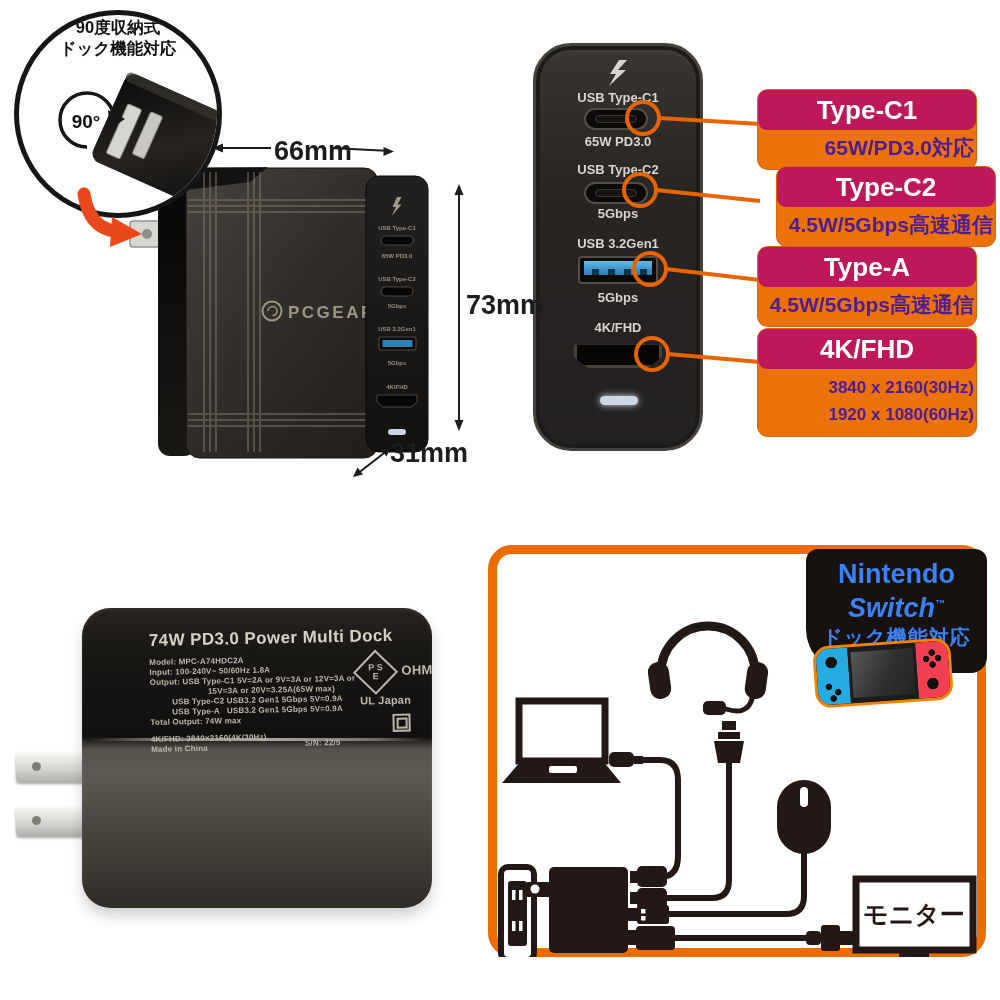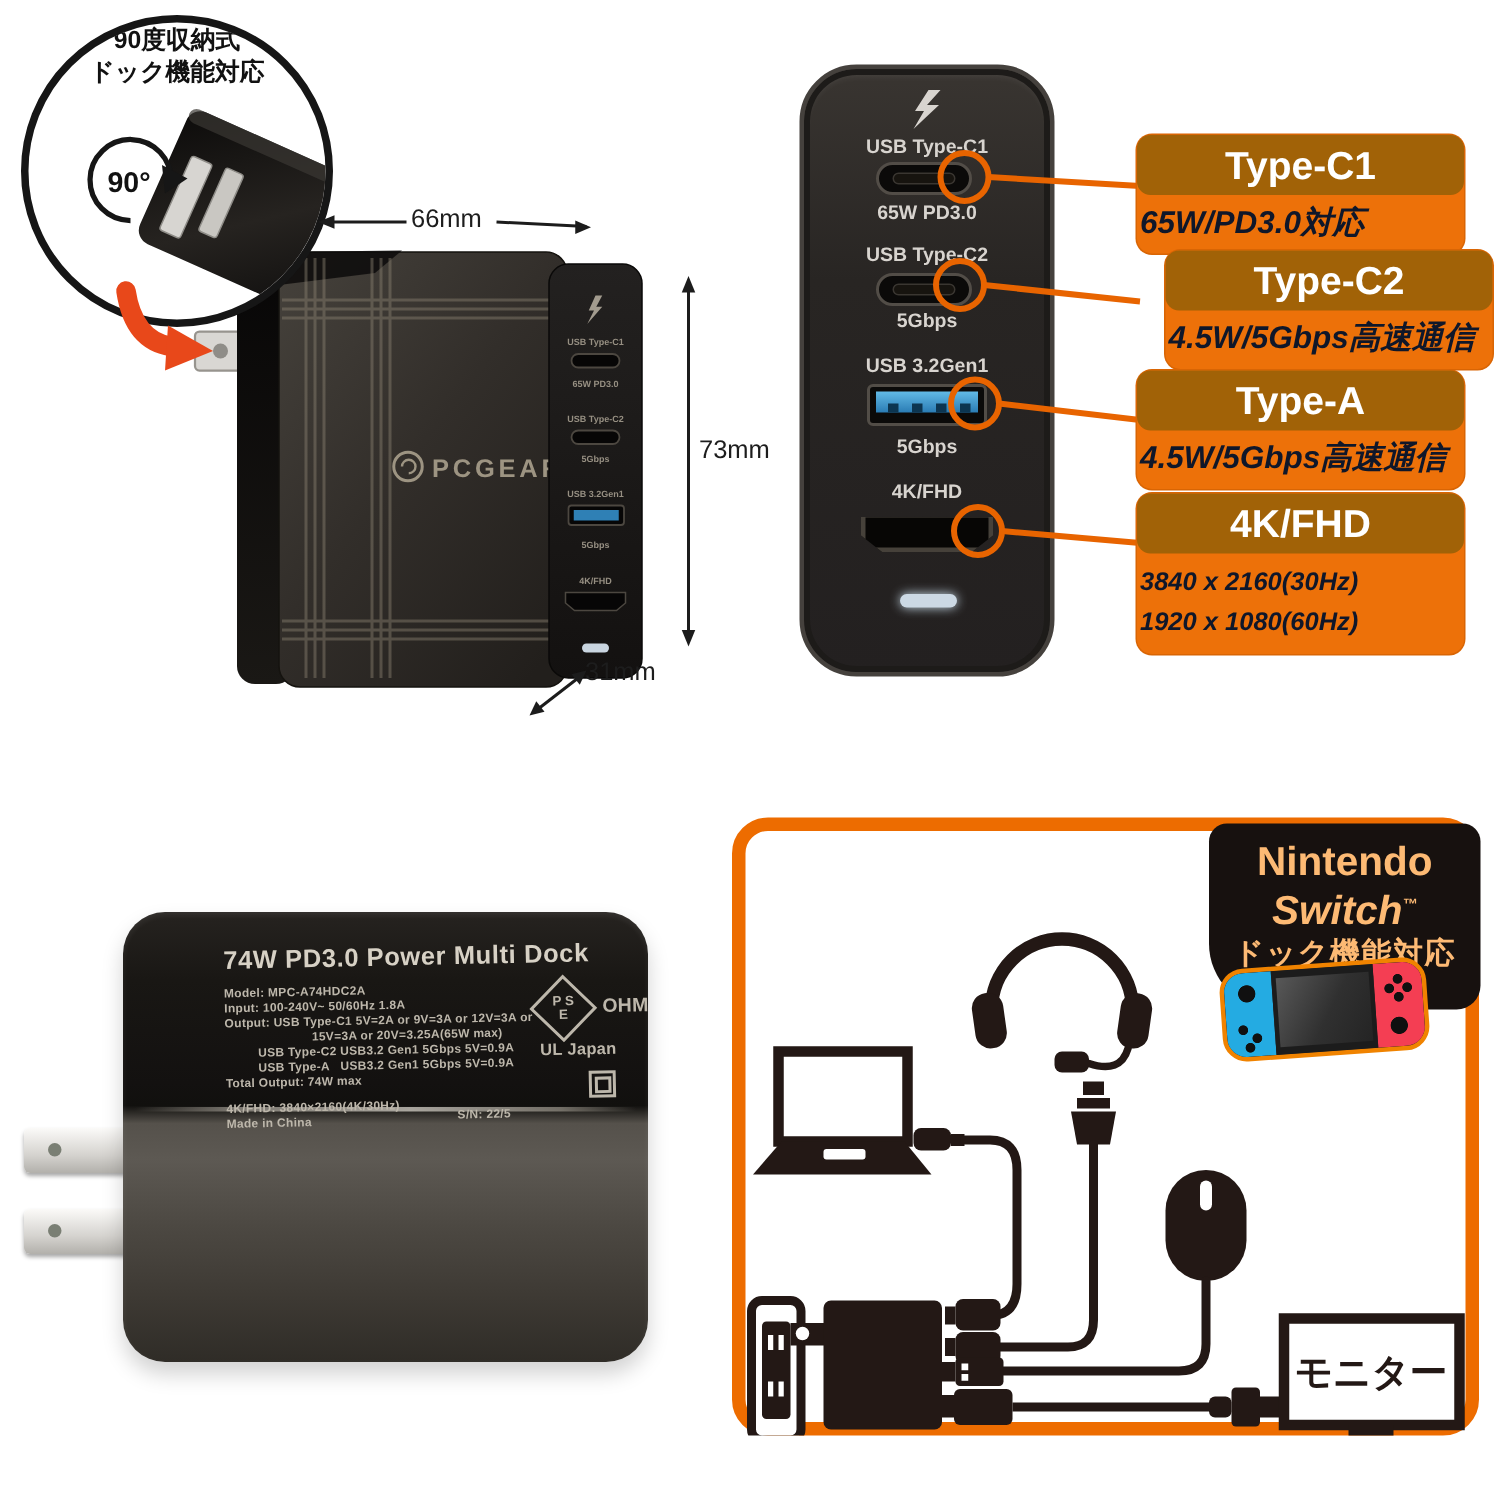--- a/index.html
+++ b/index.html
@@ -6,21 +6,21 @@
   #page{position:relative;width:1000px;height:1000px;background:#fff;overflow:hidden;
         font-family:"Liberation Sans","DejaVu Sans",sans-serif;}
   .a{position:absolute;}
   svg{display:block;}
   
   #swing-circle{left:14px;top:10px;width:198px;height:198px;border:5px solid #161616;
     border-radius:50%;background:#fff;overflow:hidden;z-index:2;}
   #swing-text{top:2px;left:0;width:100%;text-align:center;font-size:16.5px;font-weight:bold;
     color:#111;line-height:21px;z-index:2;}
   
-  .dim{color:#1d1d1d;font-size:17px;z-index:3;}
+  .dim{color:#1d1d1d;font-size:27px;z-index:3;font-weight:bold;}
   
   #panel{left:533px;top:43px;width:170px;height:408px;border-radius:38px;box-sizing:border-box;
     background:linear-gradient(180deg,#393531 0%,#282523 35%,#232020 100%);
     border:3px solid #45413d;box-shadow:inset 0 0 0 4px #1d1b19, inset 0 4px 6px rgba(255,255,255,.10);z-index:1;}
   .p-label{position:absolute;left:0;width:100%;text-align:center;color:#d8d4cf;
     font-weight:bold;font-size:13px;}
   .usbc{position:absolute;background:#0b0a09;border:2px solid #524d47;border-radius:11px;
     width:64px;height:22px;box-sizing:border-box;}
   .usbc .pin{position:absolute;left:9px;right:9px;top:5px;bottom:5px;background:#17140f;
     border:1px solid #3a3631;border-radius:5px;}
@@ -37,23 +37,23 @@
   .hdmi{position:absolute;width:88px;height:26px;background:#070605;
     clip-path:polygon(0% 10%,100% 10%,100% 58%,84% 100%,16% 100%,0% 58%);
     box-shadow:inset 0 0 0 3px #46413a;}
   .led{position:absolute;width:38px;height:9px;border-radius:5px;background:#ccd9e4;
     box-shadow:0 0 7px #cfe2ef;}
   .ring{position:absolute;width:36px;height:36px;border:4px solid #E86400;border-radius:50%;
     box-sizing:border-box;z-index:4;}
   
   .card{position:absolute;left:758px;width:218px;background:#ED7109;border-radius:10px;
     box-shadow:0 0 0 1px #d96504;z-index:4;}
-  .card-header{height:40px;background:#a16207;border-radius:9px;color:#fff;font-size:26px;
+  .card-header{height:40px;background:#be185d;border-radius:9px;color:#fff;font-size:26px;
     font-weight:bold;text-align:center;line-height:40px;}
-  .card-body{text-align:left;font-size:21px;font-weight:bold;color:#0f172a;padding:4px 2px 7px;font-style:italic;}
+  .card-body{text-align:right;font-size:21px;font-weight:bold;color:#4c1d95;padding:4px 2px 7px;}
   .card-body.big{font-size:17px;line-height:27px;padding:5px 2px 8px;}
   
   .prong{position:absolute;width:78px;height:30px;border-radius:4px;z-index:1;
     background:linear-gradient(180deg,#fbfaf8,#d5d3cf 60%,#b2b0ab);box-shadow:0 2px 3px rgba(0,0,0,.35);}
   .prong::after{content:"";position:absolute;left:16px;top:10px;width:9px;height:9px;
     border-radius:50%;background:#7a7f74;}
   #unit{left:82px;top:608px;width:350px;height:300px;border-radius:28px;z-index:2;
     background:linear-gradient(180deg,#262320 0%,#191714 15%,#131110 38%,#11100e 43%,
       #55514b 47%,#5d5953 55%,#4c4842 70%,#3e3a34 85%,#2f2c27 100%);
     box-shadow:inset 0 2px 4px rgba(255,255,255,.08), 0 8px 14px rgba(0,0,0,.18);}
@@ -71,21 +71,21 @@
     display:flex;align-items:center;justify-content:center;box-sizing:border-box;}
   .sq-in{width:7px;height:7px;border:2px solid #bdb7ab;}
   
   #section{left:488px;top:545px;width:498px;height:412px;border:9px solid #ED6C00;
     border-radius:24px;background:#fff;box-sizing:border-box;z-index:1;}
   #setsuzoku{left:510px;top:516px;width:152px;height:56px;z-index:4;
     background:linear-gradient(180deg,#F5973F,#EE7C04);border:2px solid #e06c00;border-radius:12px;
     display:flex;align-items:center;justify-content:center;font-size:31px;font-weight:bold;
     color:#151310;letter-spacing:5px;box-sizing:border-box;}
   #nintendo{left:806px;top:549px;width:181px;height:114px;background:#17110f;z-index:4;
-    border-radius:12px 12px 16px 44px;color:#fdba74;text-align:center;padding-top:10px;box-sizing:content-box;}
+    border-radius:12px 12px 16px 44px;color:#3b82f6;text-align:center;padding-top:10px;box-sizing:content-box;}
   #nintendo .n1{font-size:27px;font-weight:bold;line-height:30px;}
   #nintendo .n2{font-size:27px;font-weight:bold;line-height:30px;font-style:italic;}
   #nintendo .tm{font-size:10px;vertical-align:super;}
   #nintendo .n3{font-size:20px;font-weight:bold;line-height:28px;letter-spacing:1px;}
   #switch{left:814px;top:642px;width:138px;height:62px;transform:rotate(-4deg);z-index:5;
     border:3px solid #F08300;border-radius:16px;display:flex;overflow:hidden;background:#222;box-sizing:border-box;}
   .joyL{width:32px;background:
     radial-gradient(circle at 15px 14px,#101010 5.5px,transparent 6px),
     radial-gradient(circle at 11px 38px,#101010 3px,transparent 3.5px),
     radial-gradient(circle at 20px 44px,#101010 3px,transparent 3.5px),

